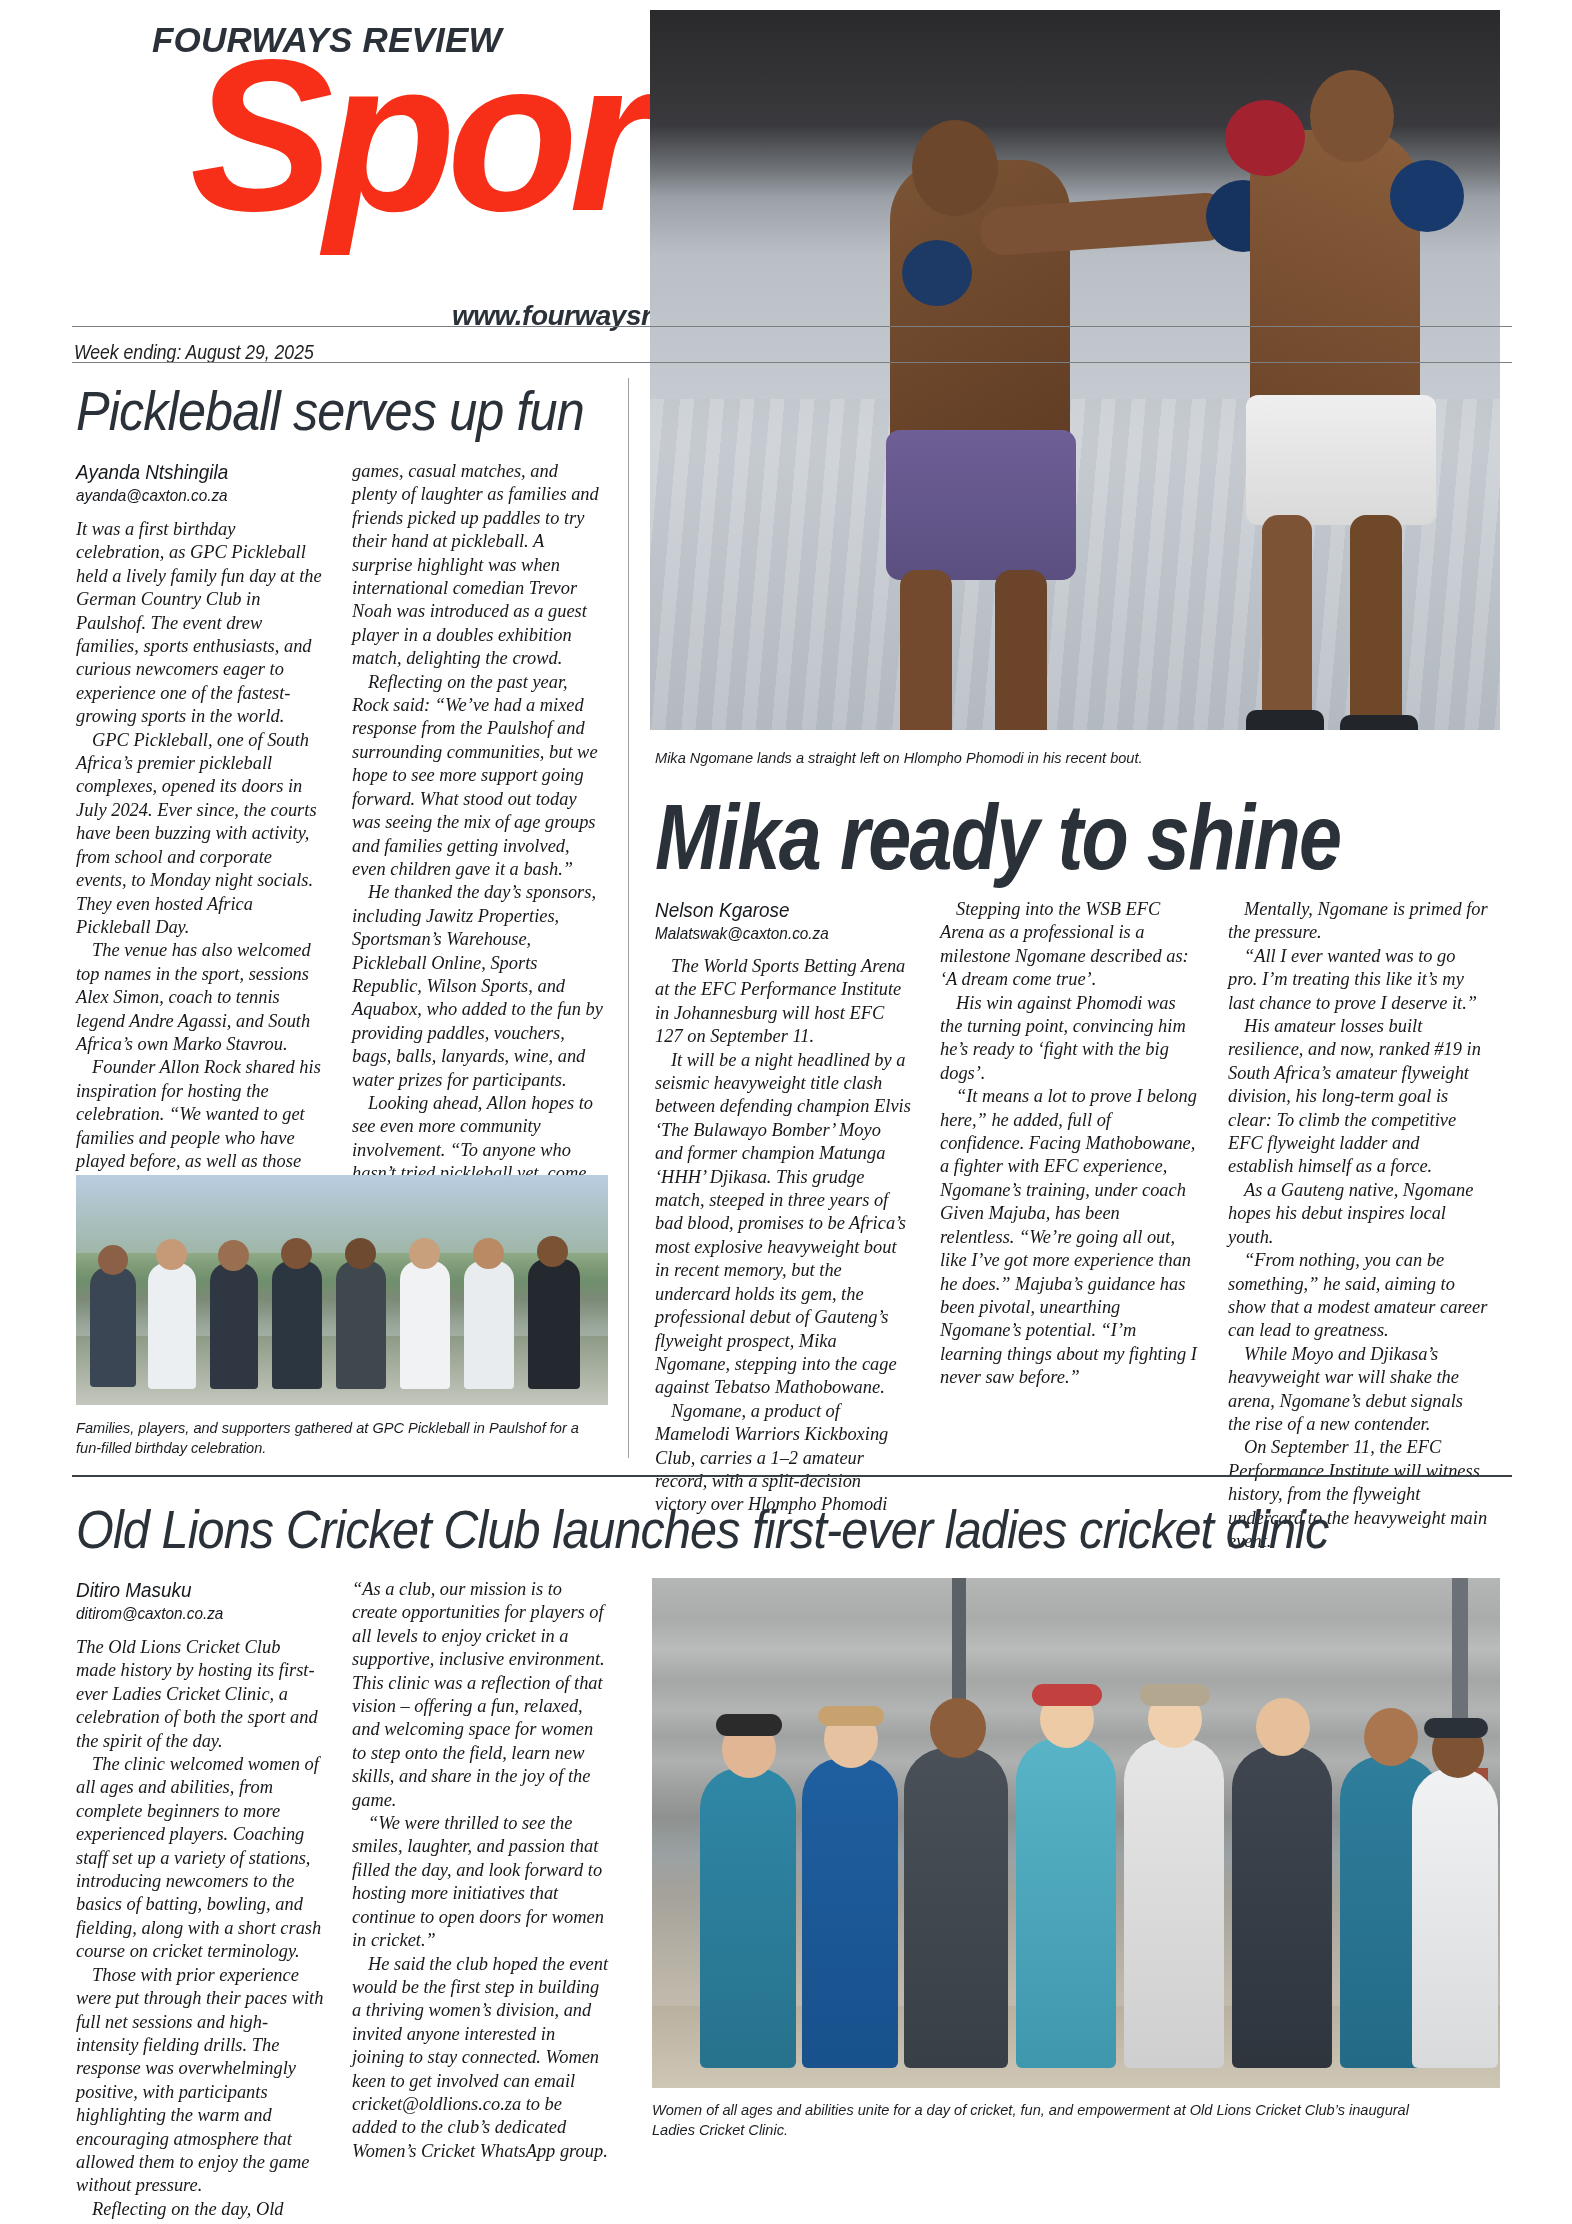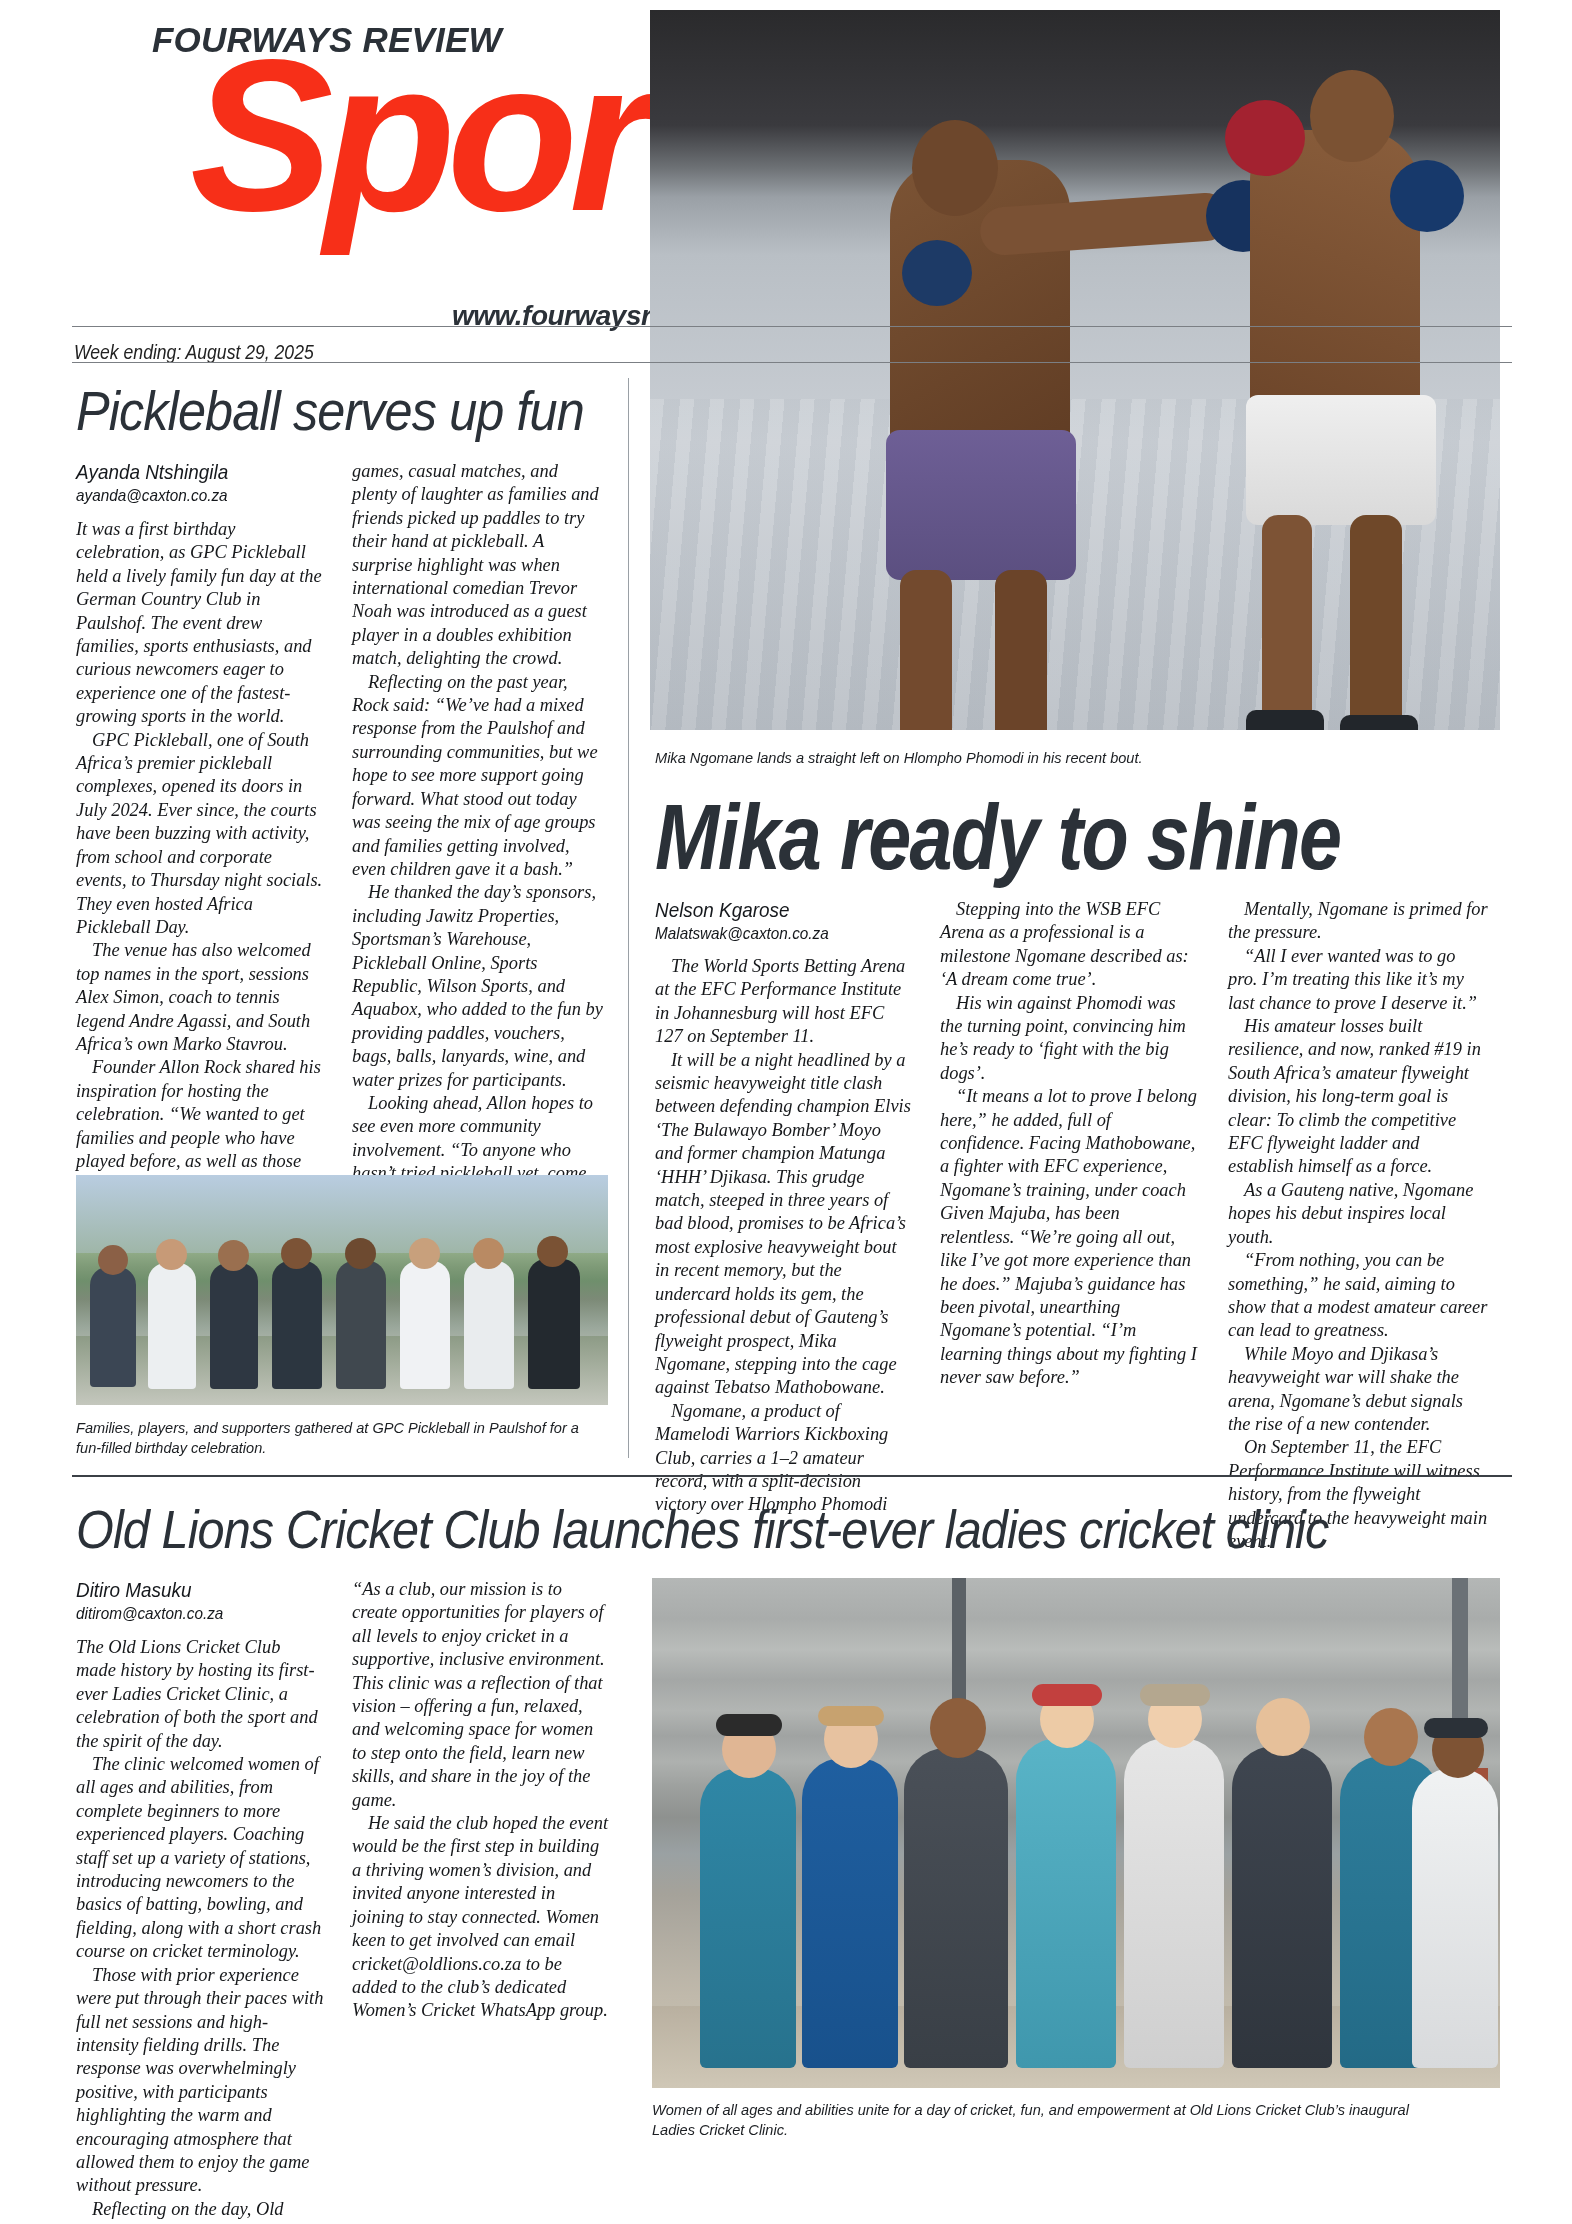--- a/index.html
+++ b/index.html
@@ -228,21 +228,21 @@
 
   <div class="hl-light" style="position:absolute;left:76px;top:378px;font-size:56px;width:740px;">Pickleball serves up fun</div>
 
   <div style="position:absolute;left:76px;top:460px;">
     <div class="byline-name">Ayanda Ntshingila</div>
     <div class="byline-mail">ayanda@caxton.co.za</div>
   </div>
 
   <div class="col" style="left:76px;top:518px;width:248px;">
     <p class="first">It was a first birthday celebration, as GPC Pickleball held a lively family fun day at the German Country Club in Paulshof. The event drew families, sports enthusiasts, and curious newcomers eager to experience one of the fastest-growing sports in the world.</p>
-    <p>GPC Pickleball, one of South Africa’s premier pickleball complexes, opened its doors in July 2024. Ever since, the courts have been buzzing with activity, from school and corporate events, to Thursday night socials. They even hosted Africa Pickleball Day.</p>
+    <p>GPC Pickleball, one of South Africa’s premier pickleball complexes, opened its doors in July 2024. Ever since, the courts have been buzzing with activity, from school and corporate events, to Monday night socials. They even hosted Africa Pickleball Day.</p>
     <p>The venue has also welcomed top names in the sport, sessions Alex Simon, coach to tennis legend Andre Agassi, and South Africa’s own Marko Stavrou.</p>
     <p>Founder Allon Rock shared his inspiration for hosting the celebration. “We wanted to get families and people who have played before, as well as those who have never tried the sport, to come out, get involved, and have fun.”</p>
     <p>The day featured exhibition</p>
   </div>
 
   <div class="col" style="left:352px;top:460px;width:255px;">
     <p class="first">games, casual matches, and plenty of laughter as families and friends picked up paddles to try their hand at pickleball. A surprise highlight was when international comedian Trevor Noah was introduced as a guest player in a doubles exhibition match, delighting the crowd.</p>
     <p>Reflecting on the past year, Rock said: “We’ve had a mixed response from the Paulshof and surrounding communities, but we hope to see more support going forward. What stood out today was seeing the mix of age groups and families getting involved, even children gave it a bash.”</p>
     <p>He thanked the day’s sponsors, including Jawitz Properties, Sportsman’s Warehouse, Pickleball Online, Sports Republic, Wilson Sports, and Aquabox, who added to the fun by providing paddles, vouchers, bags, balls, lanyards, wine, and water prizes for participants.</p>
     <p>Looking ahead, Allon hopes to see even more community involvement. “To anyone who hasn’t tried pickleball yet, come out and give it a bash. We have regular introduction sessions and plenty of socials.”</p>
@@ -316,20 +316,21 @@
 
   <div class="col" style="left:76px;top:1636px;width:248px;">
     <p class="first">The Old Lions Cricket Club made history by hosting its first-ever Ladies Cricket Clinic, a celebration of both the sport and the spirit of the day.</p>
     <p>The clinic welcomed women of all ages and abilities, from complete beginners to more experienced players. Coaching staff set up a variety of stations, introducing newcomers to the basics of batting, bowling, and fielding, along with a short crash course on cricket terminology.</p>
     <p>Those with prior experience were put through their paces with full net sessions and high-intensity fielding drills. The response was overwhelmingly positive, with participants highlighting the warm and encouraging atmosphere that allowed them to enjoy the game without pressure.</p>
     <p>Reflecting on the day, Old Lions Committee member and head of marketing and social media Cameron Malcolm said:</p>
   </div>
 
   <div class="col" style="left:352px;top:1578px;width:258px;">
     <p class="first">“As a club, our mission is to create opportunities for players of all levels to enjoy cricket in a supportive, inclusive environment. This clinic was a reflection of that vision – offering a fun, relaxed, and welcoming space for women to step onto the field, learn new skills, and share in the joy of the game.</p>
+    <p>“We were thrilled to see the smiles, laughter, and passion that filled the day, and look forward to hosting more initiatives that continue to open doors for women in cricket.”</p>
     <p>He said the club hoped the event would be the first step in building a thriving women’s division, and invited anyone interested in joining to stay connected. Women keen to get involved can email cricket@oldlions.co.za to be added to the club’s dedicated Women’s Cricket WhatsApp group.</p>
   </div>
 
   <div class="photo" style="left:652px;top:1578px;width:848px;height:510px;">
     <div class="stands-photo"></div>
     <div style="position:absolute;left:0;right:0;bottom:0;height:16%;background:linear-gradient(#b9b0a0,#cfc7b6);"></div>
     <div style="position:absolute;left:300px;top:0;width:14px;height:210px;background:#5b6166;"></div>
     <div style="position:absolute;left:286px;top:200px;width:44px;height:80px;background:#9d4a35;"></div>
     <div style="position:absolute;left:800px;top:0;width:16px;height:200px;background:#6b7176;"></div>
     <div style="position:absolute;left:790px;top:190px;width:46px;height:80px;background:#a0503a;"></div>

